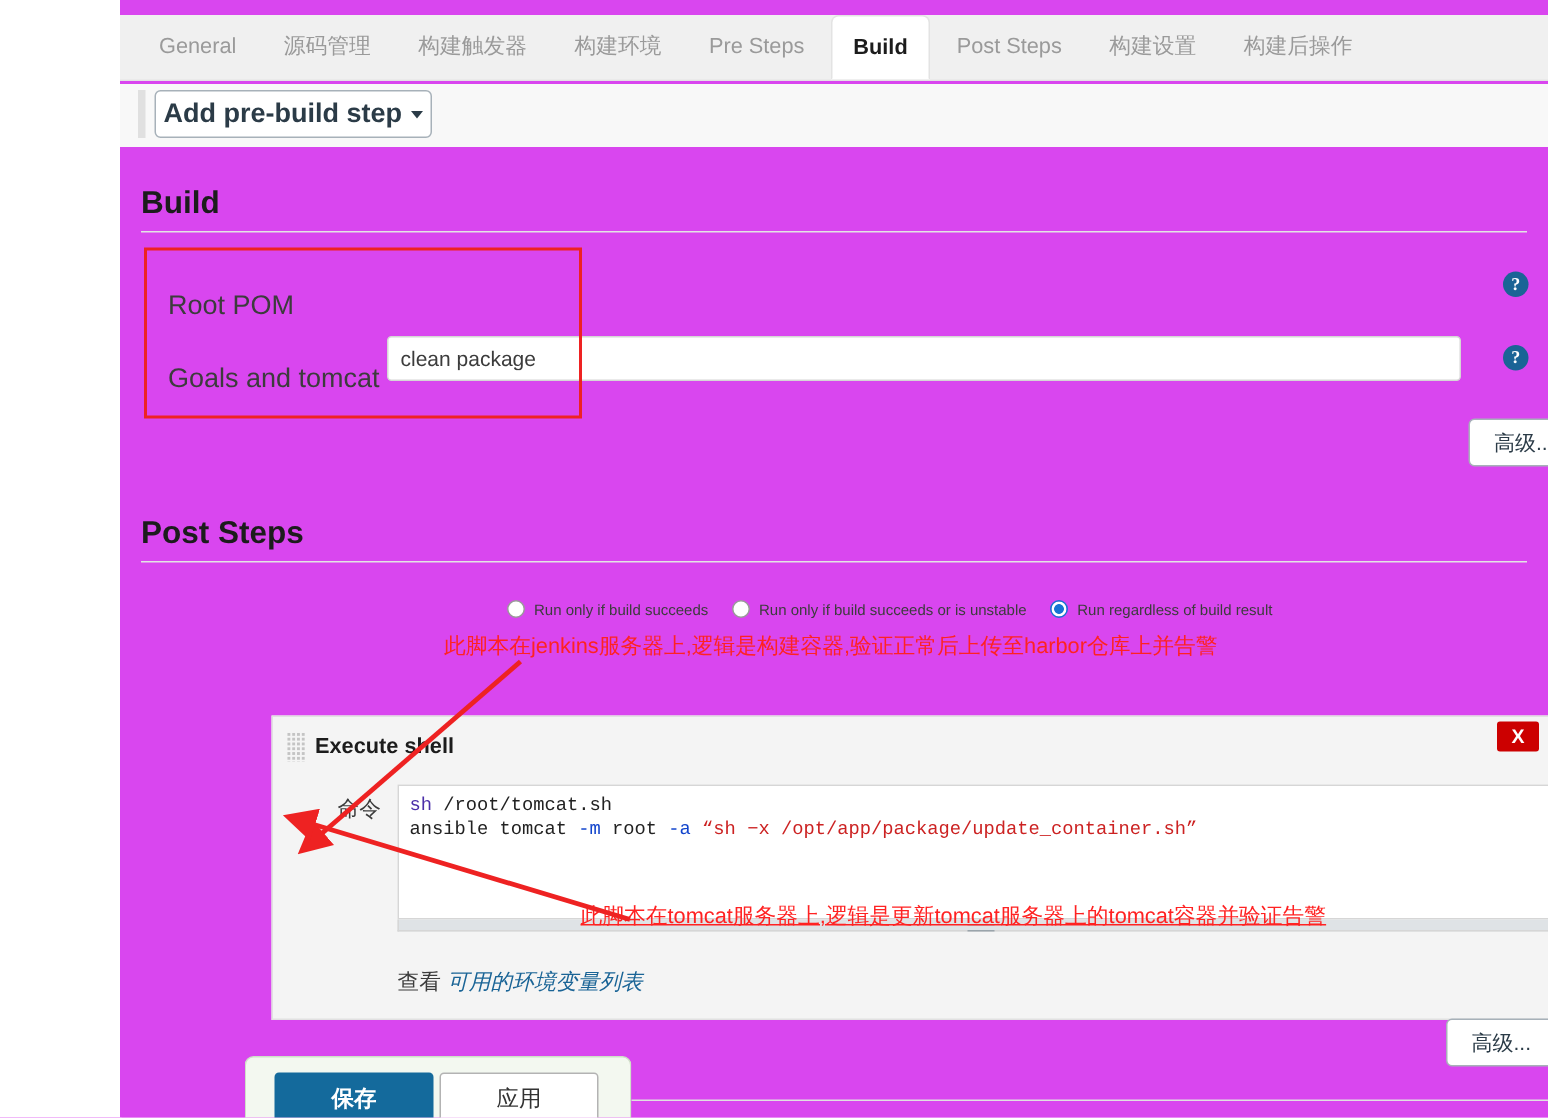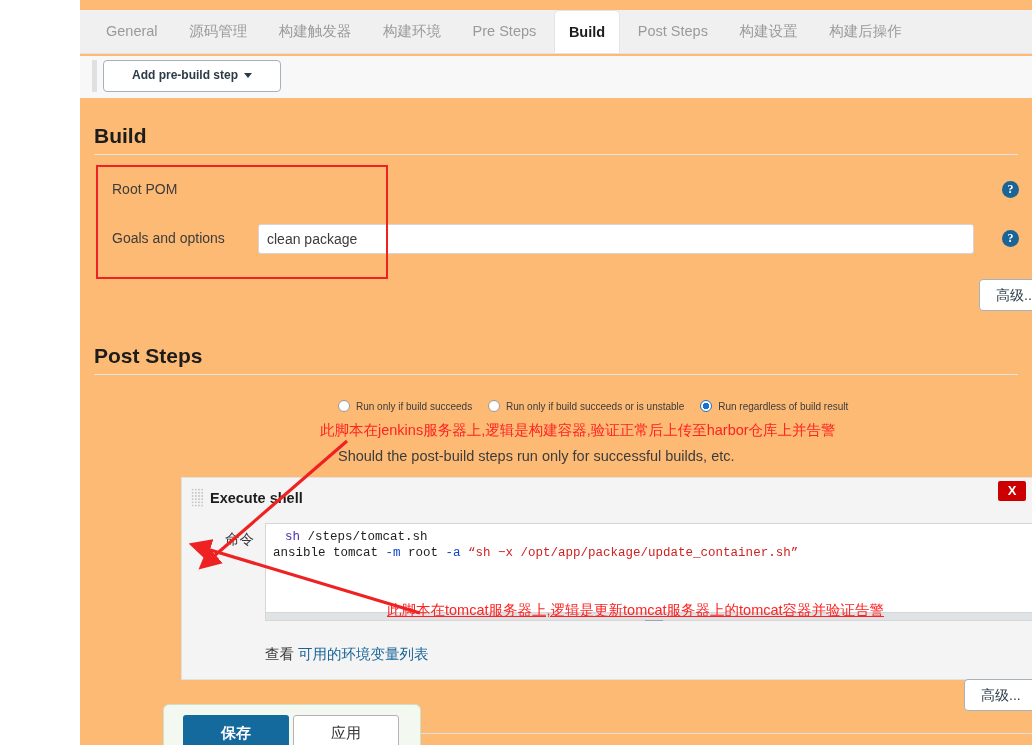--- a/index.html
+++ b/index.html
@@ -27,21 +27,21 @@
     position: absolute;
     left: 0; top: 0;
     width: 80px; height: 745px;
     background: #ffffff;
     border-right: 1px solid #ebebeb;
   }
   .content-pane {
     position: absolute;
     left: 80px; top: 0;
     width: 952px; height: 745px;
-    background: #fdba74;
+    background: #d946ef;
   }
 
   
   .tab-bar {
     position: absolute;
     left: 0; top: 10px;
     width: 952px;
     height: 44px;
     background: #f0f0f0;
     border-bottom: 1px solid #e3e3e3;
@@ -81,25 +81,25 @@
   .drag-bar {
     position: absolute;
     left: 12px; top: 4px;
     width: 5px; height: 32px;
     background: #e0e0e0;
   }
   .btn-prebuild {
     position: absolute;
     left: 23px; top: 4px;
     height: 30px;
-    padding: 0 28px;
+    padding: 0 5px;
     background: #ffffff;
     border: 1px solid #a7b1b9;
     border-radius: 4px;
-    font-size: 12px;
+    font-size: 18px;
     font-weight: bold;
     color: #2b3b47;
     line-height: 29px;
     cursor: pointer;
     white-space: nowrap;
   }
   .caret {
     display: inline-block;
     margin-left: 6px;
     border-left: 4px solid transparent;
@@ -128,22 +128,22 @@
 
   
   #build-section { top: 124px; }
   .form-row {
     position: relative;
     height: 49px;
   }
   .form-label {
     position: absolute;
     left: 18px;
-    top: 14px;
-    font-size: 14px;
+    top: 26px;
+    font-size: 18px;
     color: #3c3c3c;
     white-space: nowrap;
   }
   .form-input {
     position: absolute;
     left: 164px;
     top: 8px;
     width: 716px;
     height: 30px;
     box-sizing: border-box;
@@ -285,21 +285,21 @@
     border: 1px solid #d6d6d6;
     box-sizing: border-box;
     padding: 5px 7px;
     font-family: "Liberation Mono", monospace;
     font-size: 12.5px;
     line-height: 16px;
     color: #222222;
     white-space: pre;
     overflow: hidden;
   }
-  .cmd-area .kw   { color: #4b2ea8; margin-left: 12px; }
+  .cmd-area .kw   { color: #4b2ea8; }
   .cmd-area .flag { color: #1144cc; }
   .cmd-area .str  { color: #cc2222; }
   .cmd-resize {
     position: absolute;
     left: 83px; top: 135px;
     width: 777px; height: 8px;
     background: #dfe3e6;
     border: 1px solid #d6d6d6;
     border-top: none;
     box-sizing: border-box;
@@ -318,20 +318,21 @@
     position: absolute;
     left: 83px; top: 167px;
     font-size: 14.5px;
     color: #3c3c3c;
     white-space: nowrap;
   }
   .env-link a {
     color: #1a6496;
     text-decoration: none;
     cursor: pointer;
+    font-style: italic;
   }
 
   .btn-advanced.shell-adv {
     left: 884px;
     top: 679px;
   }
   .btn-advanced.build-adv {
     left: 899px;
     top: 279px;
   }
@@ -426,21 +427,21 @@
     <div class="section" id="build-section">
       <div class="section-title">Build</div>
       <div class="section-rule"></div>
 
       <div class="form-row" style="margin-top:12px;">
         <div class="form-label">Root POM</div>
         <div class="help-icon" style="left:908px; top:14px;">?</div>
       </div>
 
       <div class="form-row">
-        <div class="form-label">Goals and options</div>
+        <div class="form-label">Goals and tomcat</div>
         <input class="form-input" type="text" value="clean package" style="">
         <div class="help-icon" style="left:908px; top:14px;">?</div>
       </div>
     </div>
 
     <div class="btn-advanced build-adv">高级...</div>
 
     <div class="section" id="poststeps-section">
       <div class="section-title">Post Steps</div>
       <div class="section-rule"></div>
@@ -451,50 +452,49 @@
         <span class="radio"></span><span class="radio-label">Run only if build succeeds</span>
       </span>
       <span class="radio-opt">
         <span class="radio"></span><span class="radio-label">Run only if build succeeds or is unstable</span>
       </span>
       <span class="radio-opt">
         <span class="radio checked"></span><span class="radio-label">Run regardless of build result</span>
       </span>
     </div>
 
-    <div class="hint-text">Should the post-build steps run only for successful builds, etc.</div>
 
     <div class="shell-block">
       <div class="shell-grip"></div>
       <div class="shell-title">Execute shell</div>
       <div class="btn-close">X</div>
 
       <div class="cmd-label">命令</div>
-      <div class="cmd-area" id="command-textarea"><span class="kw">sh</span><span> /steps/tomcat.sh</span>
+      <div class="cmd-area" id="command-textarea"><span class="kw">sh</span><span> /root/tomcat.sh</span>
 <span>ansible tomcat </span><span class="flag">-m</span><span> root </span><span class="flag">-a</span><span class="str"> “sh −x /opt/app/package/update_container.sh”</span></div>
       <div class="cmd-resize"></div>
 
       <div class="env-link">
         <span>查看 </span><a>可用的环境变量列表</a>
       </div>
     </div>
 
     <div class="btn-advanced shell-adv">高级...</div>
 
     <div class="save-bar">
       <div class="btn-save">保存</div>
       <div class="btn-apply">应用</div>
     </div>
     <div class="bottom-rule"></div>
 
   </div>
 
   <div class="anno-rect" style="left:96px; top:165px; width:292px; height:114px;"></div>
 
-  <div class="anno-text" style="left:320px; top:421px;text-align:right;">此脚本在jenkins服务器上,逻辑是构建容器,验证正常后上传至harbor仓库上并告警</div>
+  <div class="anno-text" style="left:296px; top:421px;text-align:right;">此脚本在jenkins服务器上,逻辑是构建容器,验证正常后上传至harbor仓库上并告警</div>
 
   <div class="anno-text underlined" style="left:387px; top:601px;">此脚本在tomcat服务器上,逻辑是更新tomcat服务器上的tomcat容器并验证告警</div>
 
   <svg class="anno-arrow" style="left:0; top:0;" width="1032" height="745">
     <defs>
       <marker id="ah" markerWidth="7" markerHeight="7" refX="1" refY="3.5" orient="auto">
         <polygon points="0,0 7,3.5 0,7" fill="#ee2222"></polygon>
       </marker>
     </defs>
     <line x1="347" y1="441" x2="213" y2="557" stroke="#ee2222" stroke-width="3.2" marker-end="url(#ah)"></line>

